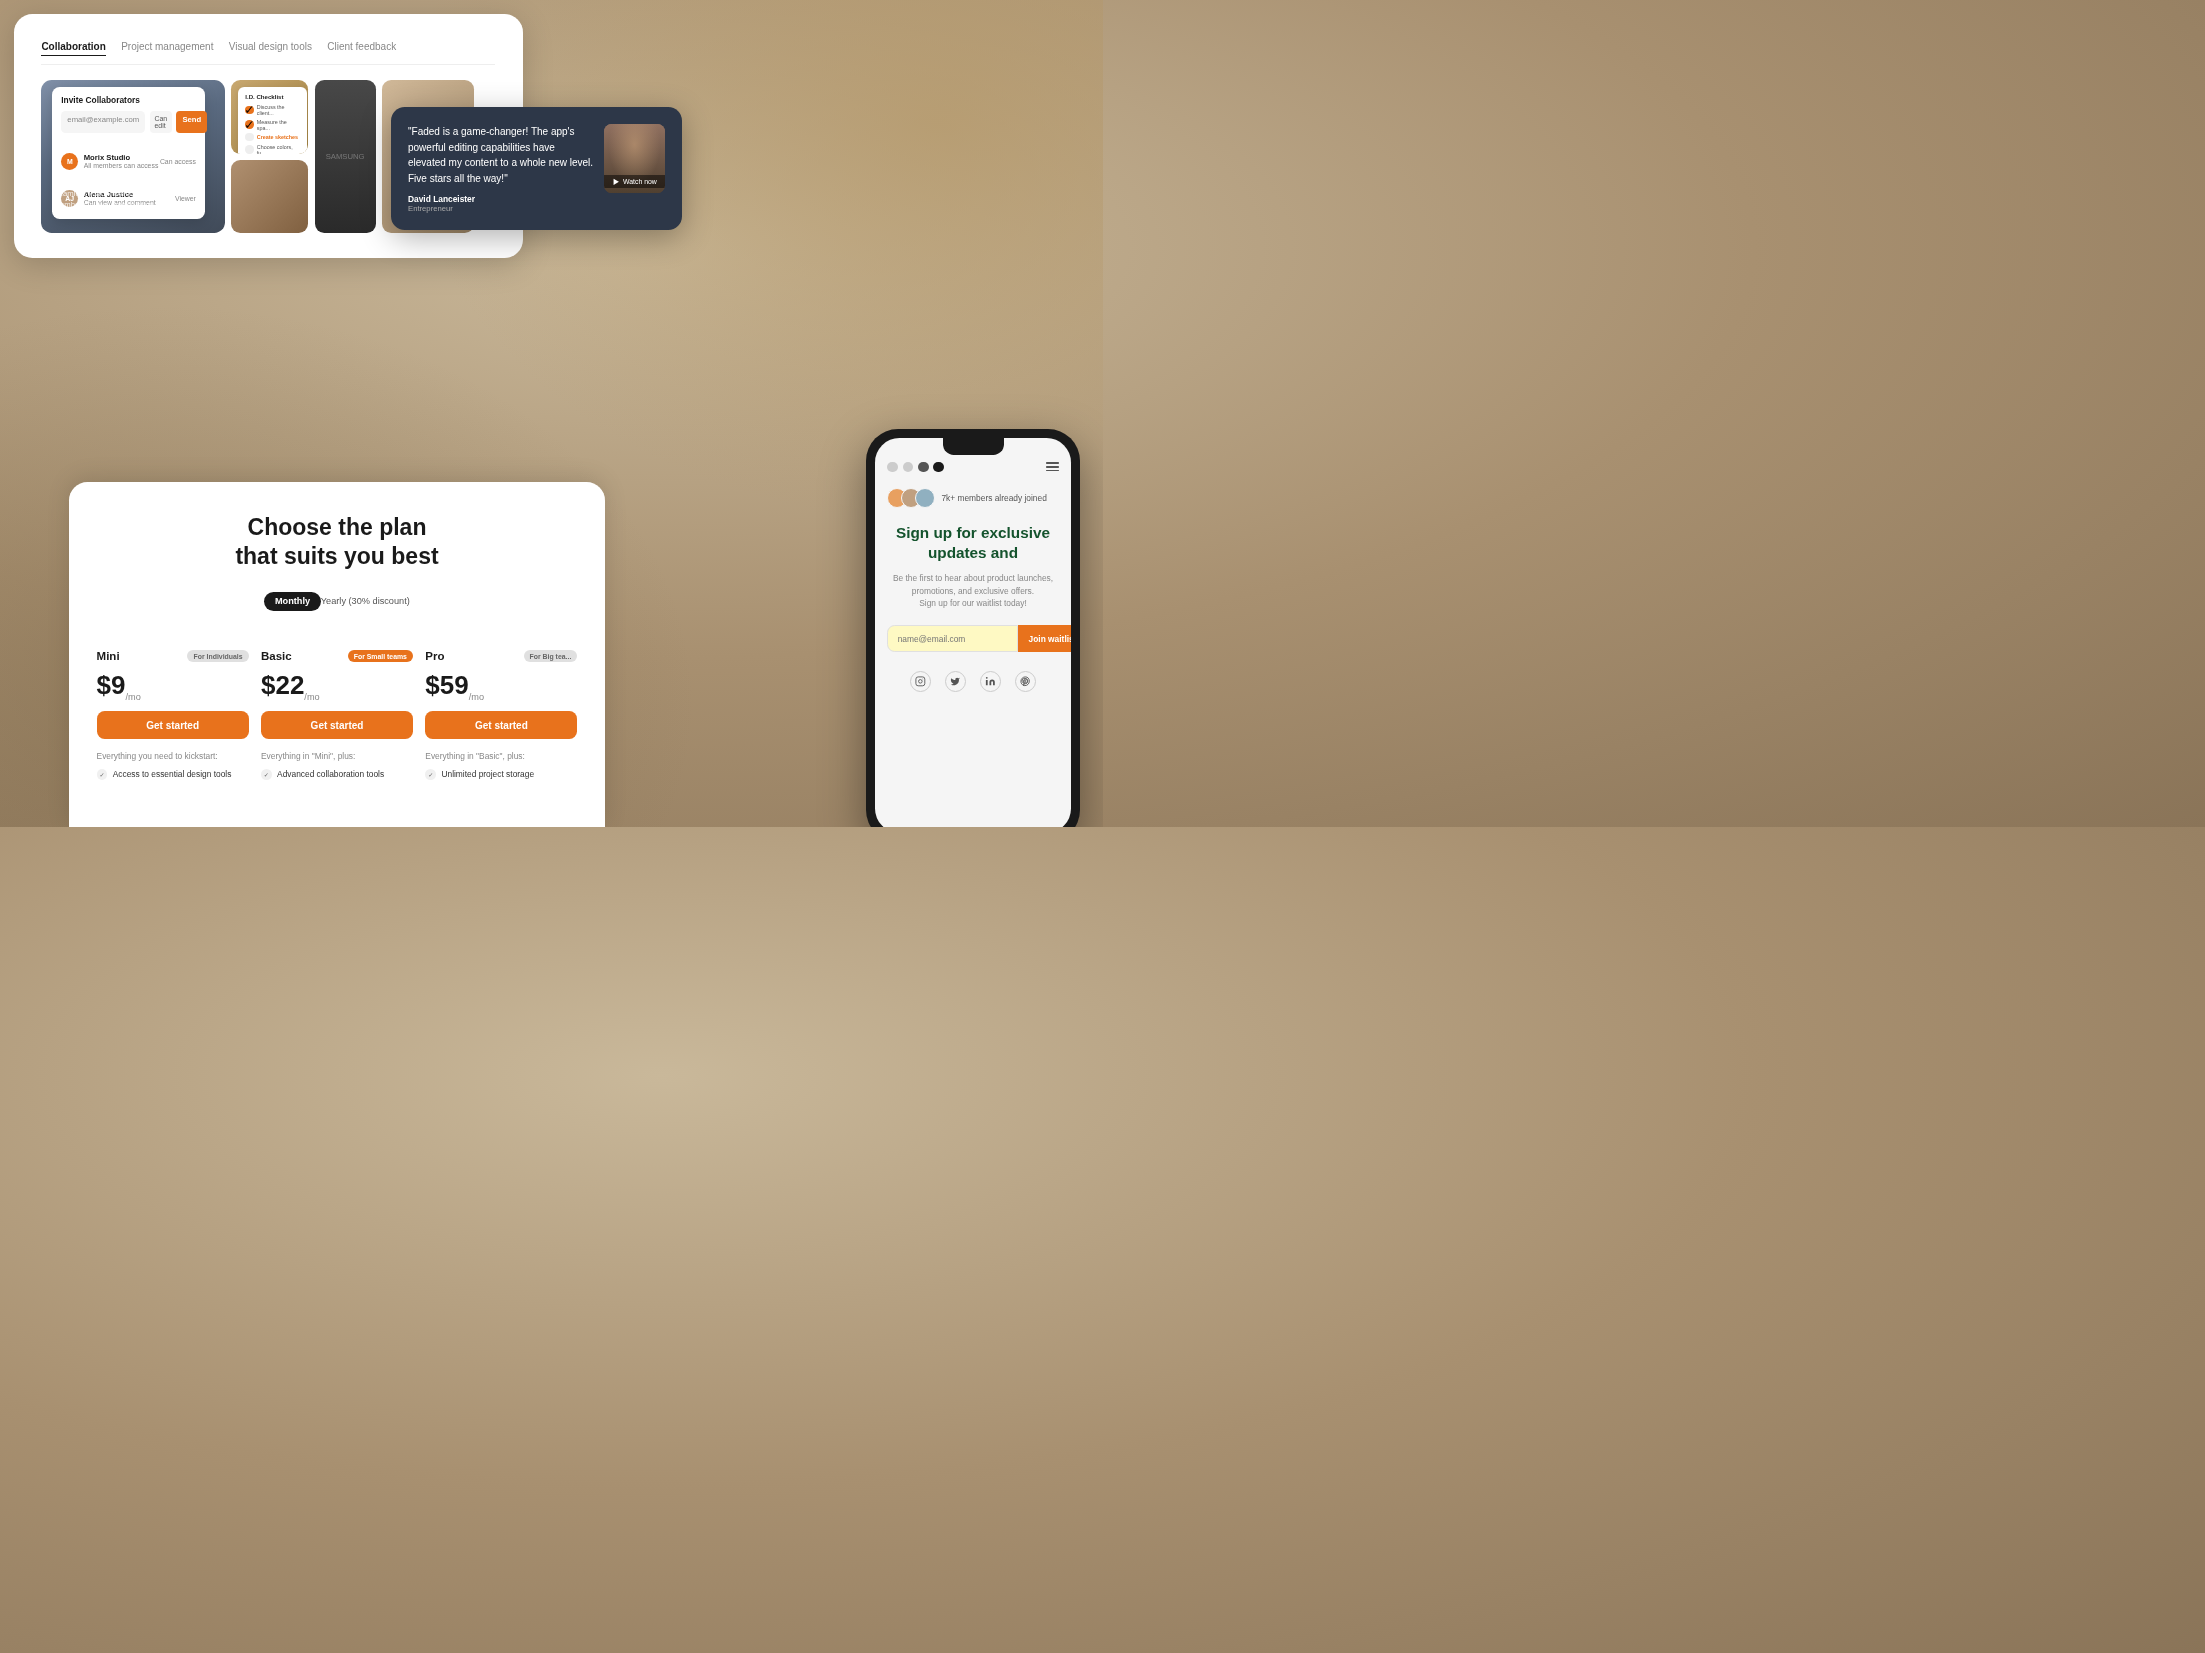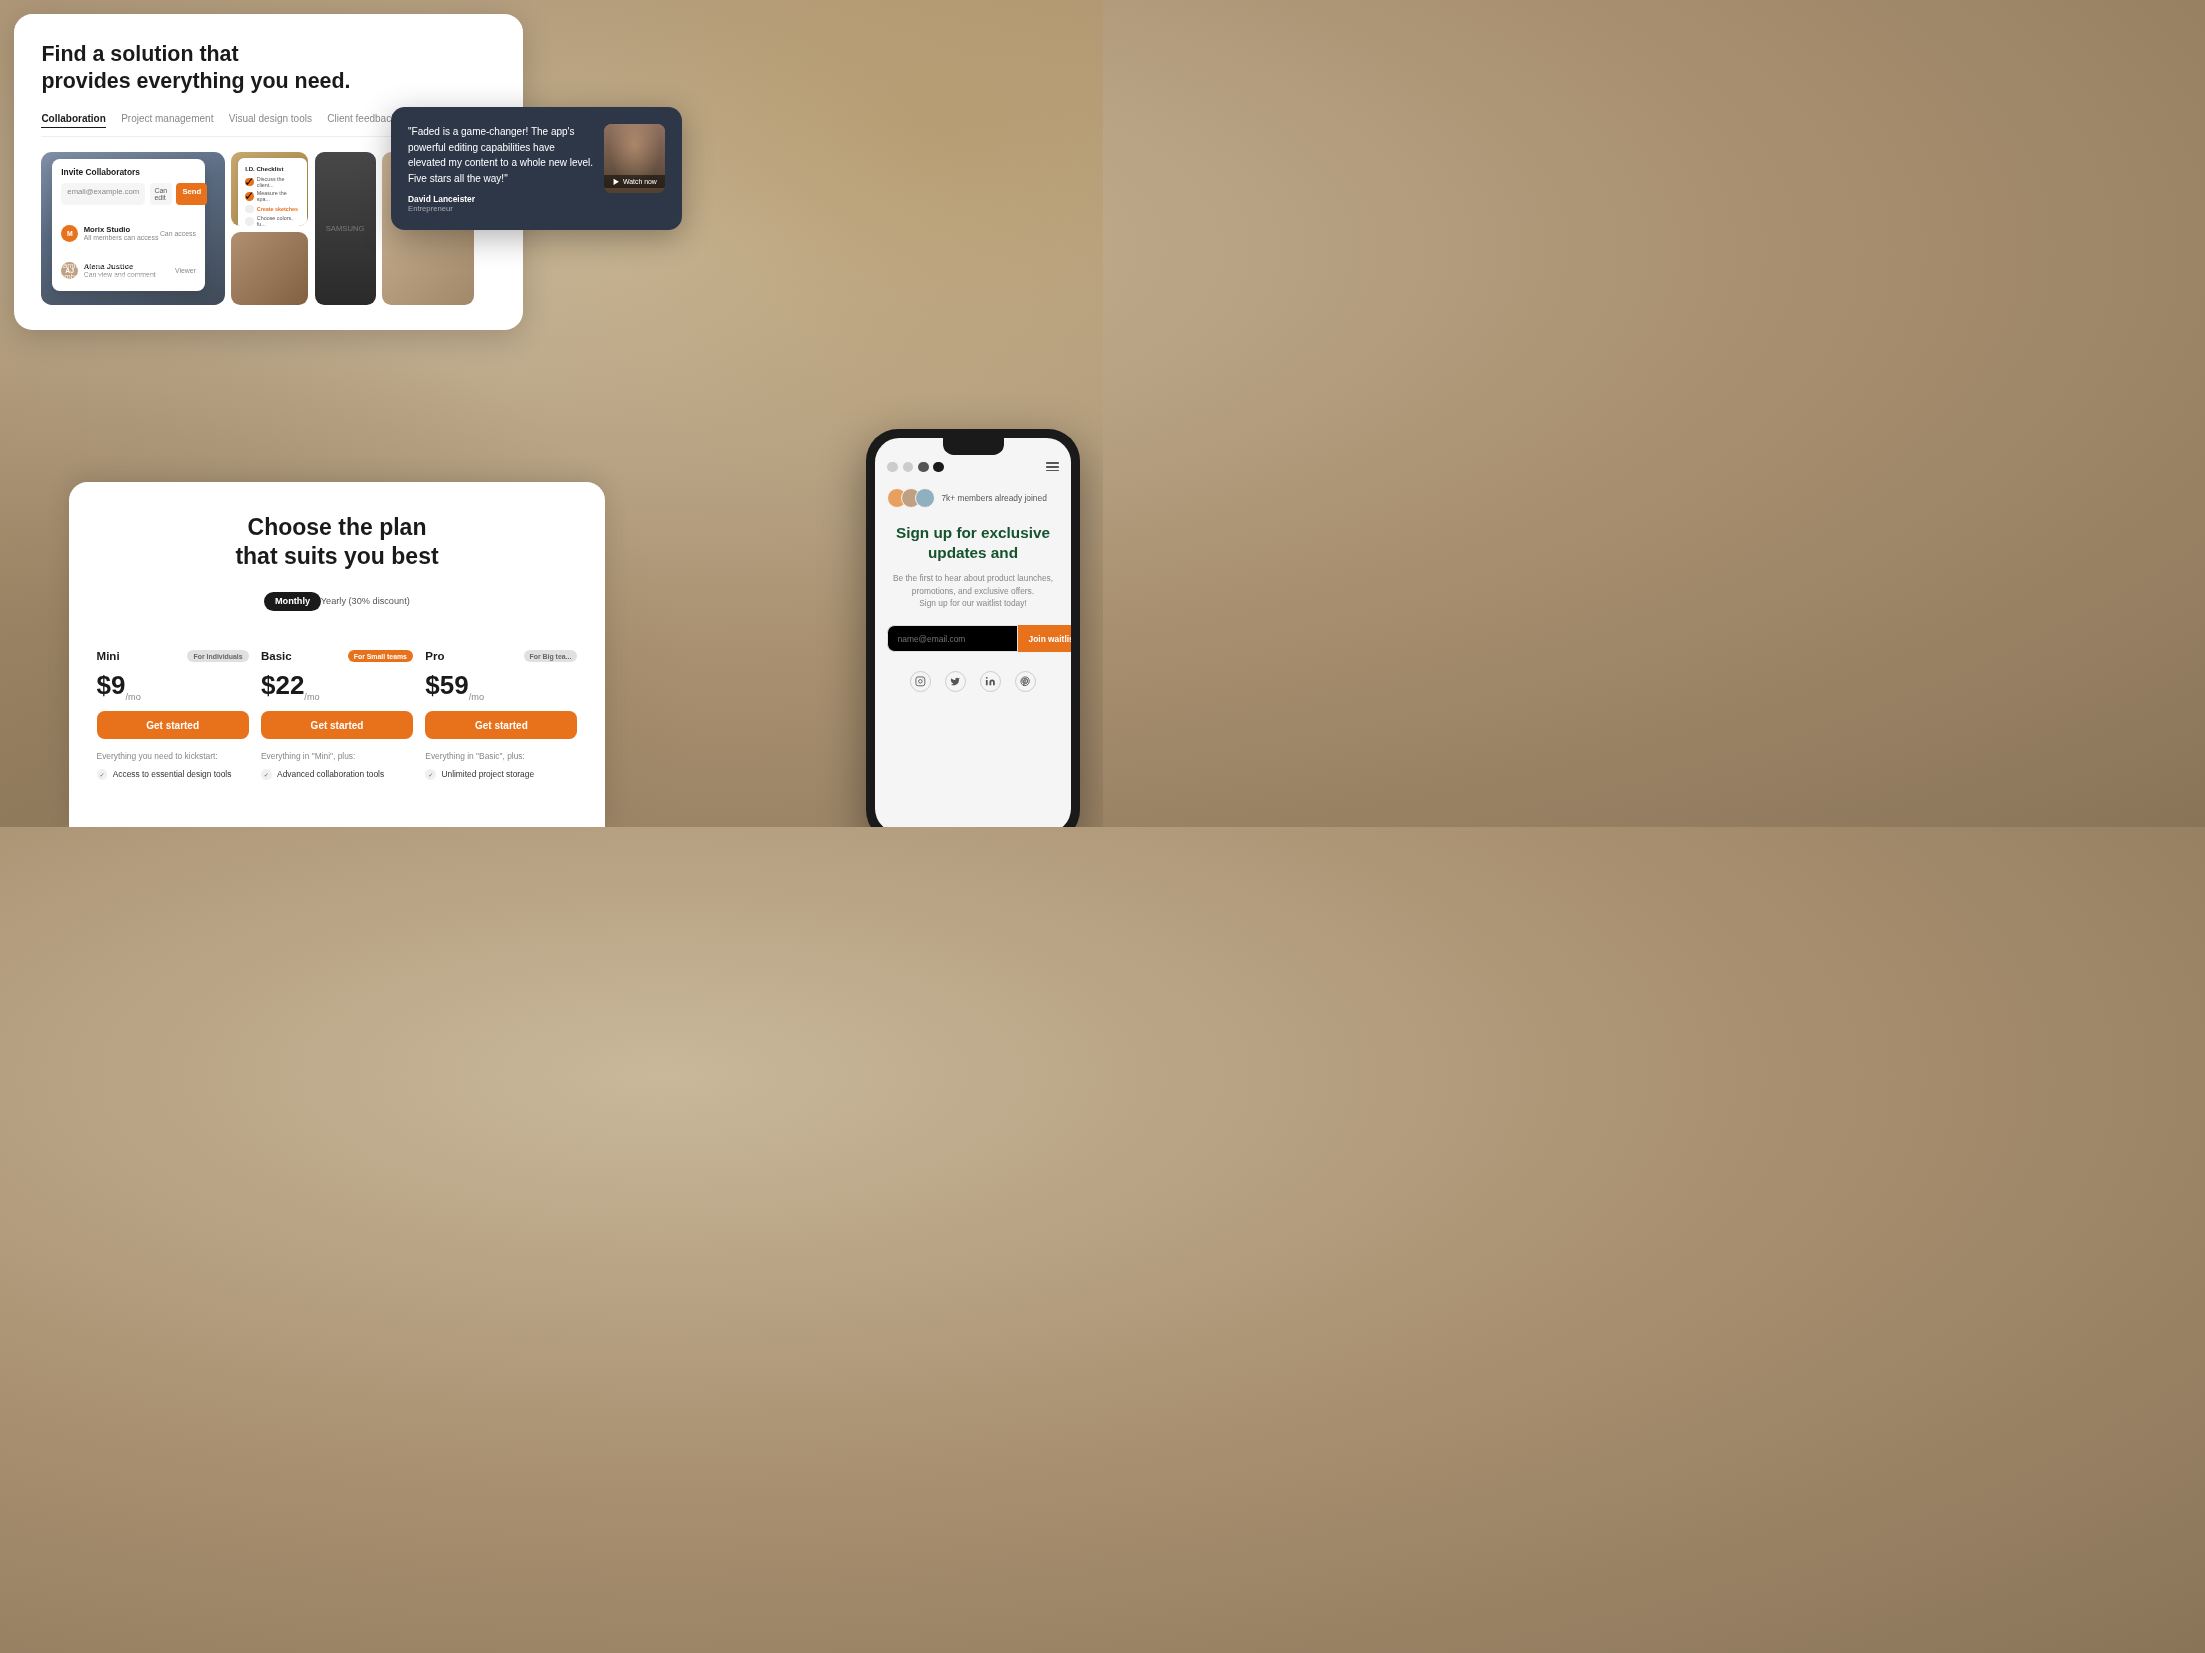--- a/index.html
+++ b/index.html
@@ -419,21 +419,21 @@
       margin-bottom: 15.3px;
     }
     .phone-input-row {
       display: flex;
       width: 100%;
       gap: 0;
       margin-bottom: 18.4px;
     }
     .phone-input {
       flex: 1;
-      background: #000000;
+      background: #fef9c3;
       border: 0.8px solid #e0e0e0;
       border-radius: 7.7px 0 0 7.7px;
       padding: 7.7px 9.2px;
       font-size: 8.4px;
       color: #888;
     }
     .phone-btn {
       background: #e8721c;
       color: #fff;
       border: none;
@@ -465,22 +465,20 @@
         radial-gradient(ellipse at 15% 85%, rgba(120,100,70,0.4) 0%, transparent 40%);
       pointer-events: none;
     }
   </style>
 </head>
 <body>
 
 <div class="bg-texture"></div>
 
 <div class="main-card">
-  <div class="main-card-title" style="white-space: pre-line;">Find a solution that
-provides everything you need.</div>
 
   <div class="tabs">
     <span class="tab active">Collaboration</span>
     <span class="tab">Project management</span>
     <span class="tab">Visual design tools</span>
     <span class="tab">Client feedback</span>
   </div>
 
   <div class="images-row">
 

